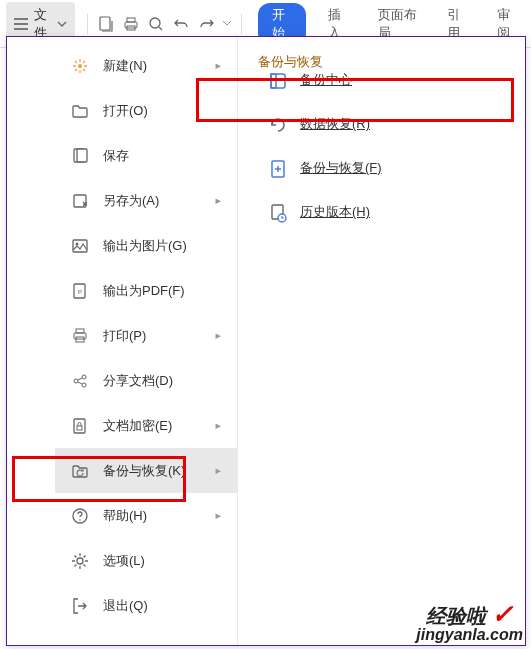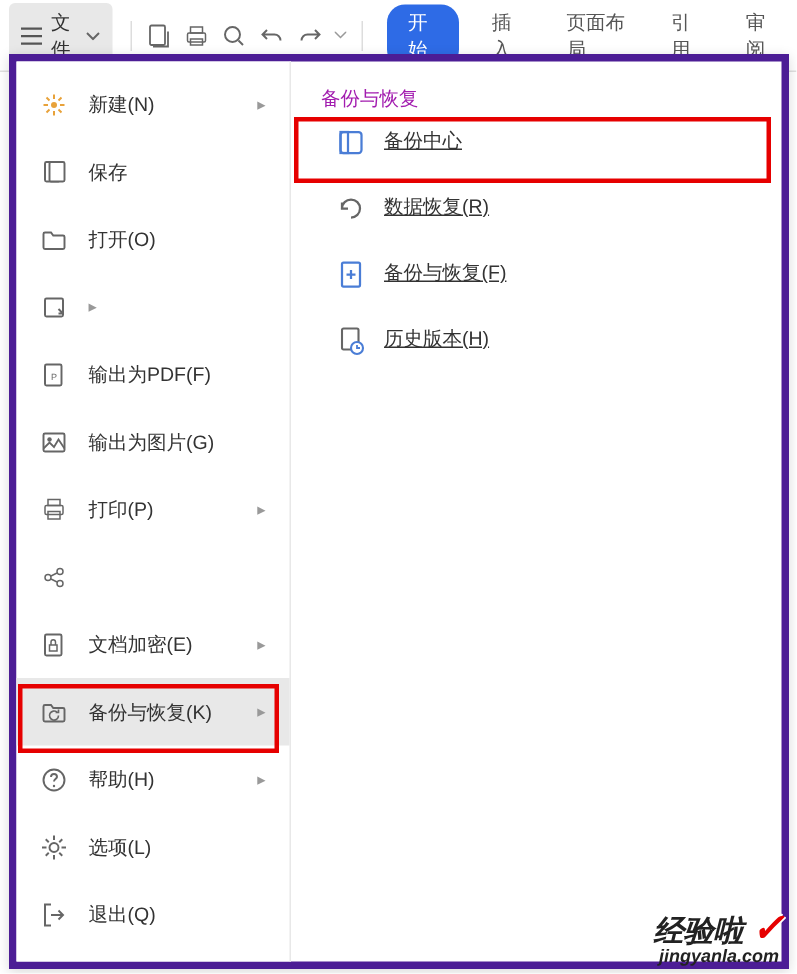--- a/index.html
+++ b/index.html
@@ -66,23 +66,24 @@
       border-radius: 12px;
       padding: 3px 14px;
     }
     .dropdown {
       position: absolute;
       top: 36px;
       left: 6px;
       width: 520px;
       height: 610px;
       background: #fff;
-      border: 5px solid #4c1d95;
+      border: 1px solid #4c1d95;
       box-shadow: 0 2px 8px rgba(0,0,0,0.15);
       display: flex;
+      padding-left: 48px;
     }
     .left-menu {
       width: 183px;
       background: #fff;
       border-right: 1px solid #e8e8e8;
       padding-top: 6px;
     }
     .menu-item {
       display: flex;
       align-items: center;
@@ -101,22 +102,21 @@
       justify-content: center;
     }
     .menu-item .label { flex: 1; color: #333; }
     .menu-item .arrow { color: #999; font-size: 11px; }
     .right-panel {
       flex: 1;
       padding: 16px 20px 16px 16px;
     }
     .panel-title {
       font-size: 13px;
-      color: #a21caf;
-      margin-bottom: 10px;
+      color: #a16207;
       padding-left: 4px;
     }
     .panel-item {
       display: flex;
       align-items: flex-start;
       height: 44px;
       padding: 0 14px;
       cursor: pointer;
       border-radius: 2px;
       text-decoration: underline;
@@ -146,21 +146,21 @@
     }
     .watermark .wm1 {
       font-size: 20px;
       font-weight: bold;
       font-style: italic;
       color: #222;
       text-shadow: 1px 1px 0 #fff, -1px -1px 0 #fff;
     }
     .watermark .wm1 .check { color: #e60000; font-size: 26px; }
     .watermark .wm2 {
-      font-size: 12px;
+      font-size: 16px;
       font-style: italic;
       font-weight: bold;
       color: #222;
     }
   </style>
 </head>
 <body>
 
 <div class="toolbar">
   <div class="file-btn">
@@ -231,65 +231,66 @@
             <path d="M9 2v3M9 13v3M2 9h3M13 9h3M4 4l2 2M12 12l2 2M14 4l-2 2M6 12l-2 2" stroke="#e8a23a" stroke-width="1.3"></path>
           </svg>
       </span>
       <span class="label">新建(N)</span>
       <span class="arrow">▸</span>
     </div>
 
     <div class="menu-item">
       <span class="icon">
         <svg width="18" height="18" viewBox="0 0 18 18">
+            <path d="M2 5a1 1 0 011-1h4l1.5 2H15a1 1 0 011 1v7a1 1 0 01-1 1H3a1 1 0 01-1-1V5z" fill="none" stroke="#666" stroke-width="1.3"></path>
+          </svg>
+      </span>
+      <span class="label">打开(O)</span>
+    </div>
+
+    <div class="menu-item">
+      <span class="icon">
+        <svg width="18" height="18" viewBox="0 0 18 18">
             <rect x="3" y="2" width="10" height="13" rx="1" fill="none" stroke="#666" stroke-width="1.3"></rect>
             <rect x="6" y="2" width="10" height="13" rx="1" fill="#fff" stroke="#666" stroke-width="1.3"></rect>
           </svg>
       </span>
       <span class="label">保存</span>
     </div>
 
     <div class="menu-item">
       <span class="icon">
         <svg width="18" height="18" viewBox="0 0 18 18">
-            <path d="M2 5a1 1 0 011-1h4l1.5 2H15a1 1 0 011 1v7a1 1 0 01-1 1H3a1 1 0 01-1-1V5z" fill="none" stroke="#666" stroke-width="1.3"></path>
-          </svg>
-      </span>
-      <span class="label">打开(O)</span>
-    </div>
-
-    <div class="menu-item">
-      <span class="icon">
-        <svg width="18" height="18" viewBox="0 0 18 18">
             <rect x="3" y="3" width="12" height="12" rx="1" fill="none" stroke="#666" stroke-width="1.3"></rect>
             <path d="M12 10l3 3M15 10v3h-3" stroke="#666" fill="none" stroke-width="1.3"></path>
           </svg>
       </span>
-      <span class="arrow">▸</span>
-    </div>
-
-    <div class="menu-item">
-      <span class="icon">
-        <svg width="18" height="18" viewBox="0 0 18 18">
-            <rect x="3" y="2" width="11" height="14" rx="1" fill="none" stroke="#666" stroke-width="1.3"></rect>
-            <text x="9" y="12" font-size="6" text-anchor="middle" fill="#666">P</text>
-          </svg>
-      </span>
-      <span class="label">输出为PDF(F)</span>
+      <span class="label">另存为(A)</span>
+      <span class="arrow">▸</span>
     </div>
 
     <div class="menu-item">
       <span class="icon">
         <svg width="18" height="18" viewBox="0 0 18 18">
             <rect x="2" y="3" width="14" height="12" rx="1" fill="none" stroke="#666" stroke-width="1.3"></rect>
             <circle cx="6" cy="7" r="1.5" fill="#666"></circle>
             <path d="M2 13l4-4 3 3 3-5 4 6" fill="none" stroke="#666" stroke-width="1.2"></path>
           </svg>
       </span>
       <span class="label">输出为图片(G)</span>
+    </div>
+
+    <div class="menu-item">
+      <span class="icon">
+        <svg width="18" height="18" viewBox="0 0 18 18">
+            <rect x="3" y="2" width="11" height="14" rx="1" fill="none" stroke="#666" stroke-width="1.3"></rect>
+            <text x="9" y="12" font-size="6" text-anchor="middle" fill="#666">P</text>
+          </svg>
+      </span>
+      <span class="label">输出为PDF(F)</span>
     </div>
 
     <div class="menu-item">
       <span class="icon">
         <svg width="18" height="18" viewBox="0 0 18 18">
             <rect x="5" y="2" width="8" height="4" fill="none" stroke="#666"></rect>
             <rect x="3" y="6" width="12" height="6" rx="1" fill="none" stroke="#666"></rect>
             <rect x="5" y="10" width="8" height="5" fill="none" stroke="#666"></rect>
           </svg>
       </span>
@@ -299,20 +300,21 @@
 
     <div class="menu-item">
       <span class="icon">
         <svg width="18" height="18" viewBox="0 0 18 18">
             <circle cx="5" cy="9" r="2" fill="none" stroke="#666"></circle>
             <circle cx="13" cy="5" r="2" fill="none" stroke="#666"></circle>
             <circle cx="13" cy="13" r="2" fill="none" stroke="#666"></circle>
             <path d="M7 8l4-2M7 10l4 2" stroke="#666"></path>
           </svg>
       </span>
+      <span class="label">分享文档(D)</span>
     </div>
 
     <div class="menu-item">
       <span class="icon">
         <svg width="18" height="18" viewBox="0 0 18 18">
             <rect x="3" y="2" width="11" height="14" rx="1" fill="none" stroke="#666" stroke-width="1.3"></rect>
             <rect x="6" y="9" width="5" height="4" fill="none" stroke="#666"></rect>
             <path d="M7 9V7a1.5 1.5 0 013 0v2" fill="none" stroke="#666"></path>
           </svg>
       </span>

